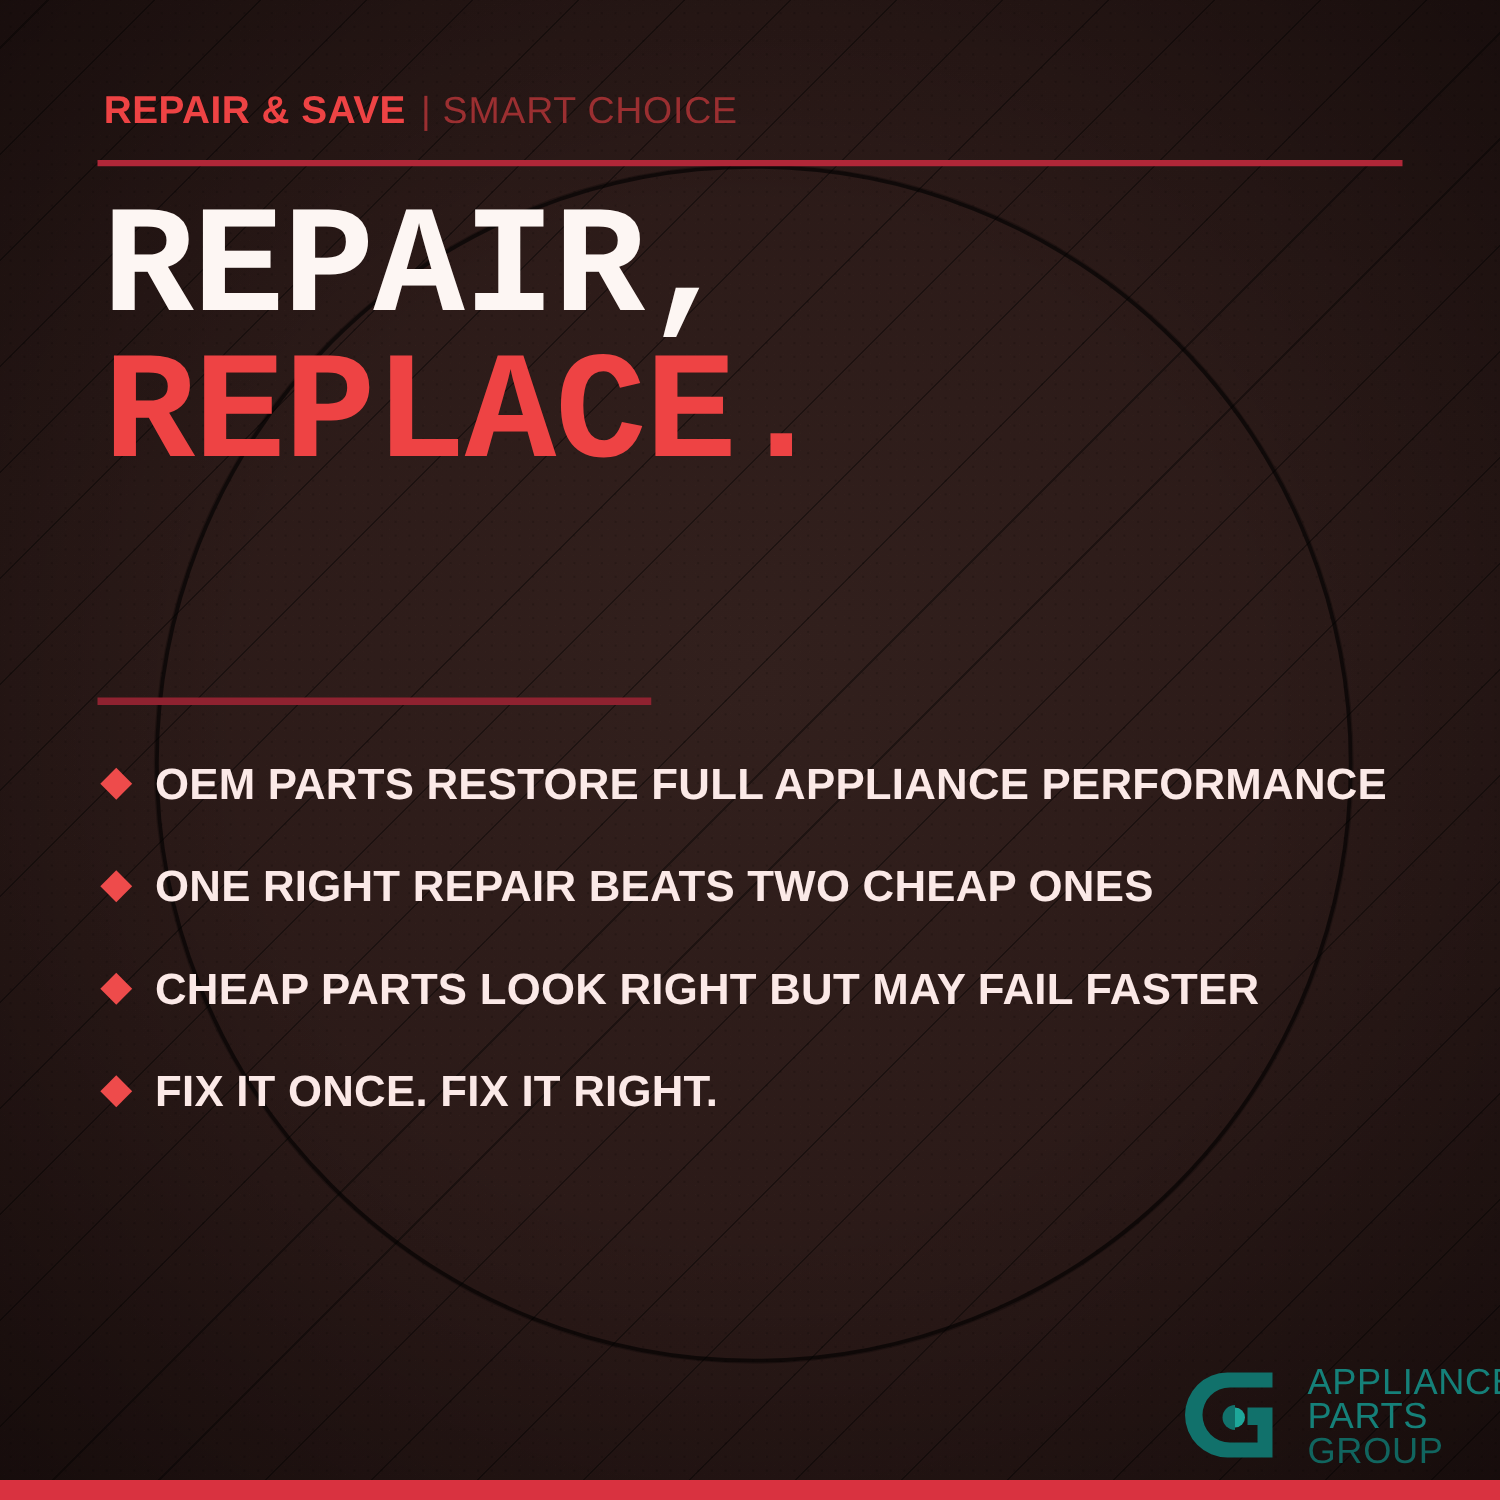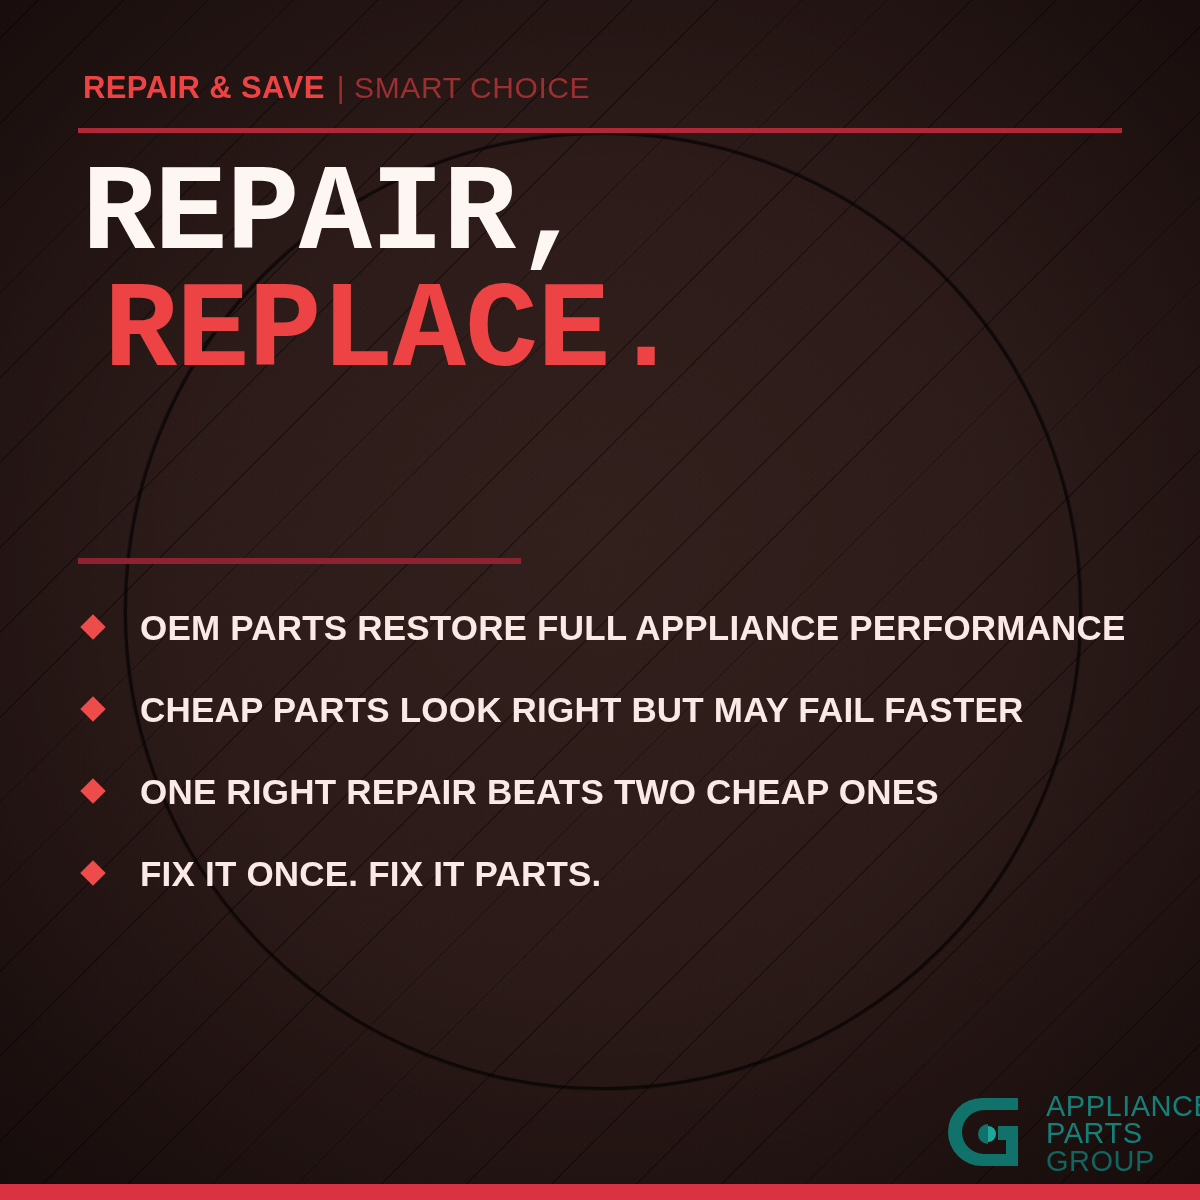--- a/index.html
+++ b/index.html
@@ -107,21 +107,21 @@
     font-family: Liberation Mono, monospace;
     font-weight: 700;
     font-size: 122px;
     line-height: 0.955;
     letter-spacing: -1px;
   }
   .headline .l1, .headline .l2 { color: #fdf6f3; display: block; }
   .headline .l3 {
     color: #ee4344;
     display: block;
-    margin-left: 22px;
+    margin-left: 1px;
   }
 
   .rule-mid {
     position: absolute;
     left: 78px;
     top: 558px;
     width: 443px;
     height: 6px;
     background: #8f2230;
   }
@@ -148,21 +148,20 @@
     margin-left: 4px;
   }
   .bullet-text {
     font-family: "Liberation Sans", sans-serif;
     font-weight: 700;
     font-size: 35px;
     letter-spacing: 0.2px;
     color: #fbe9e7;
     white-space: nowrap;
     line-height: 1;
-    padding-left: 16px;
   }
 
   
   .logo {
     position: absolute;
     left: 948px;
     top: 1090px;
     display: flex;
     align-items: center;
   }
@@ -220,29 +219,29 @@
 
     <div class="rule-mid"></div>
 
     <div class="bullets">
       <div class="bullet-row">
         <span class="bullet-mark"></span>
         <span class="bullet-text">OEM PARTS RESTORE FULL APPLIANCE PERFORMANCE</span>
       </div>
       <div class="bullet-row">
         <span class="bullet-mark"></span>
+        <span class="bullet-text">ONE RIGHT REPAIR BEATS TWO CHEAP ONES</span>
+      </div>
+      <div class="bullet-row">
+        <span class="bullet-mark"></span>
         <span class="bullet-text">CHEAP PARTS LOOK RIGHT BUT MAY FAIL FASTER</span>
       </div>
       <div class="bullet-row">
         <span class="bullet-mark"></span>
-        <span class="bullet-text">ONE RIGHT REPAIR BEATS TWO CHEAP ONES</span>
-      </div>
-      <div class="bullet-row">
-        <span class="bullet-mark"></span>
-        <span class="bullet-text">FIX IT ONCE. FIX IT PARTS.</span>
+        <span class="bullet-text">FIX IT ONCE. FIX IT RIGHT.</span>
       </div>
     </div>
 
     <div class="logo">
       <svg class="logo-mark" viewBox="0 0 88 88">
         <path d="M70 8 L34 8 A30 30 0 0 0 34 76 L70 76 L70 36 L50 36 L50 50 L58 50 L58 64 L36 64 A18 18 0 0 1 36 20 L70 20 Z" fill="#11716b"></path>
         <path d="M30 44 A10 10 0 0 1 40 34 L40 54 A10 10 0 0 1 30 44 Z" fill="#11716b"></path>
         <path d="M40 36 A8 8 0 0 1 48 44 A8 8 0 0 1 40 52 Z" fill="#1ea79a"></path>
       </svg>
       <div class="logo-words">

